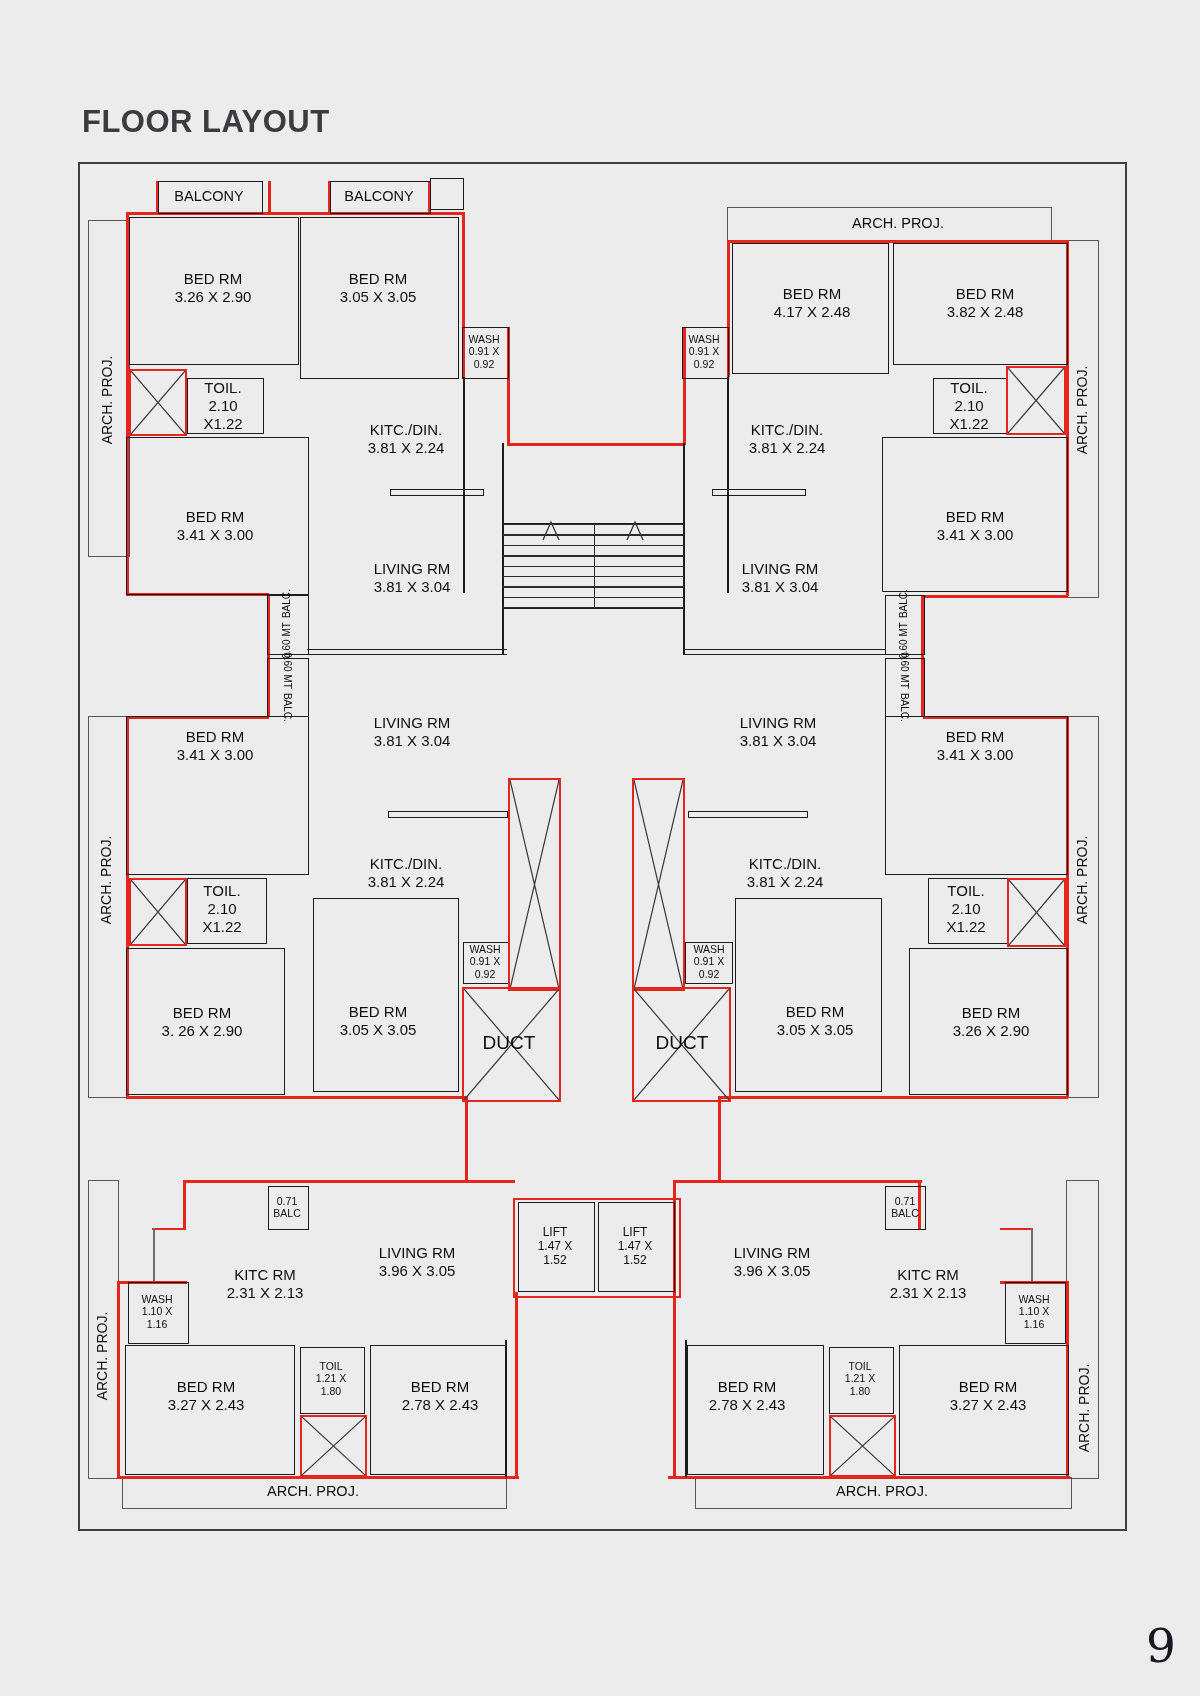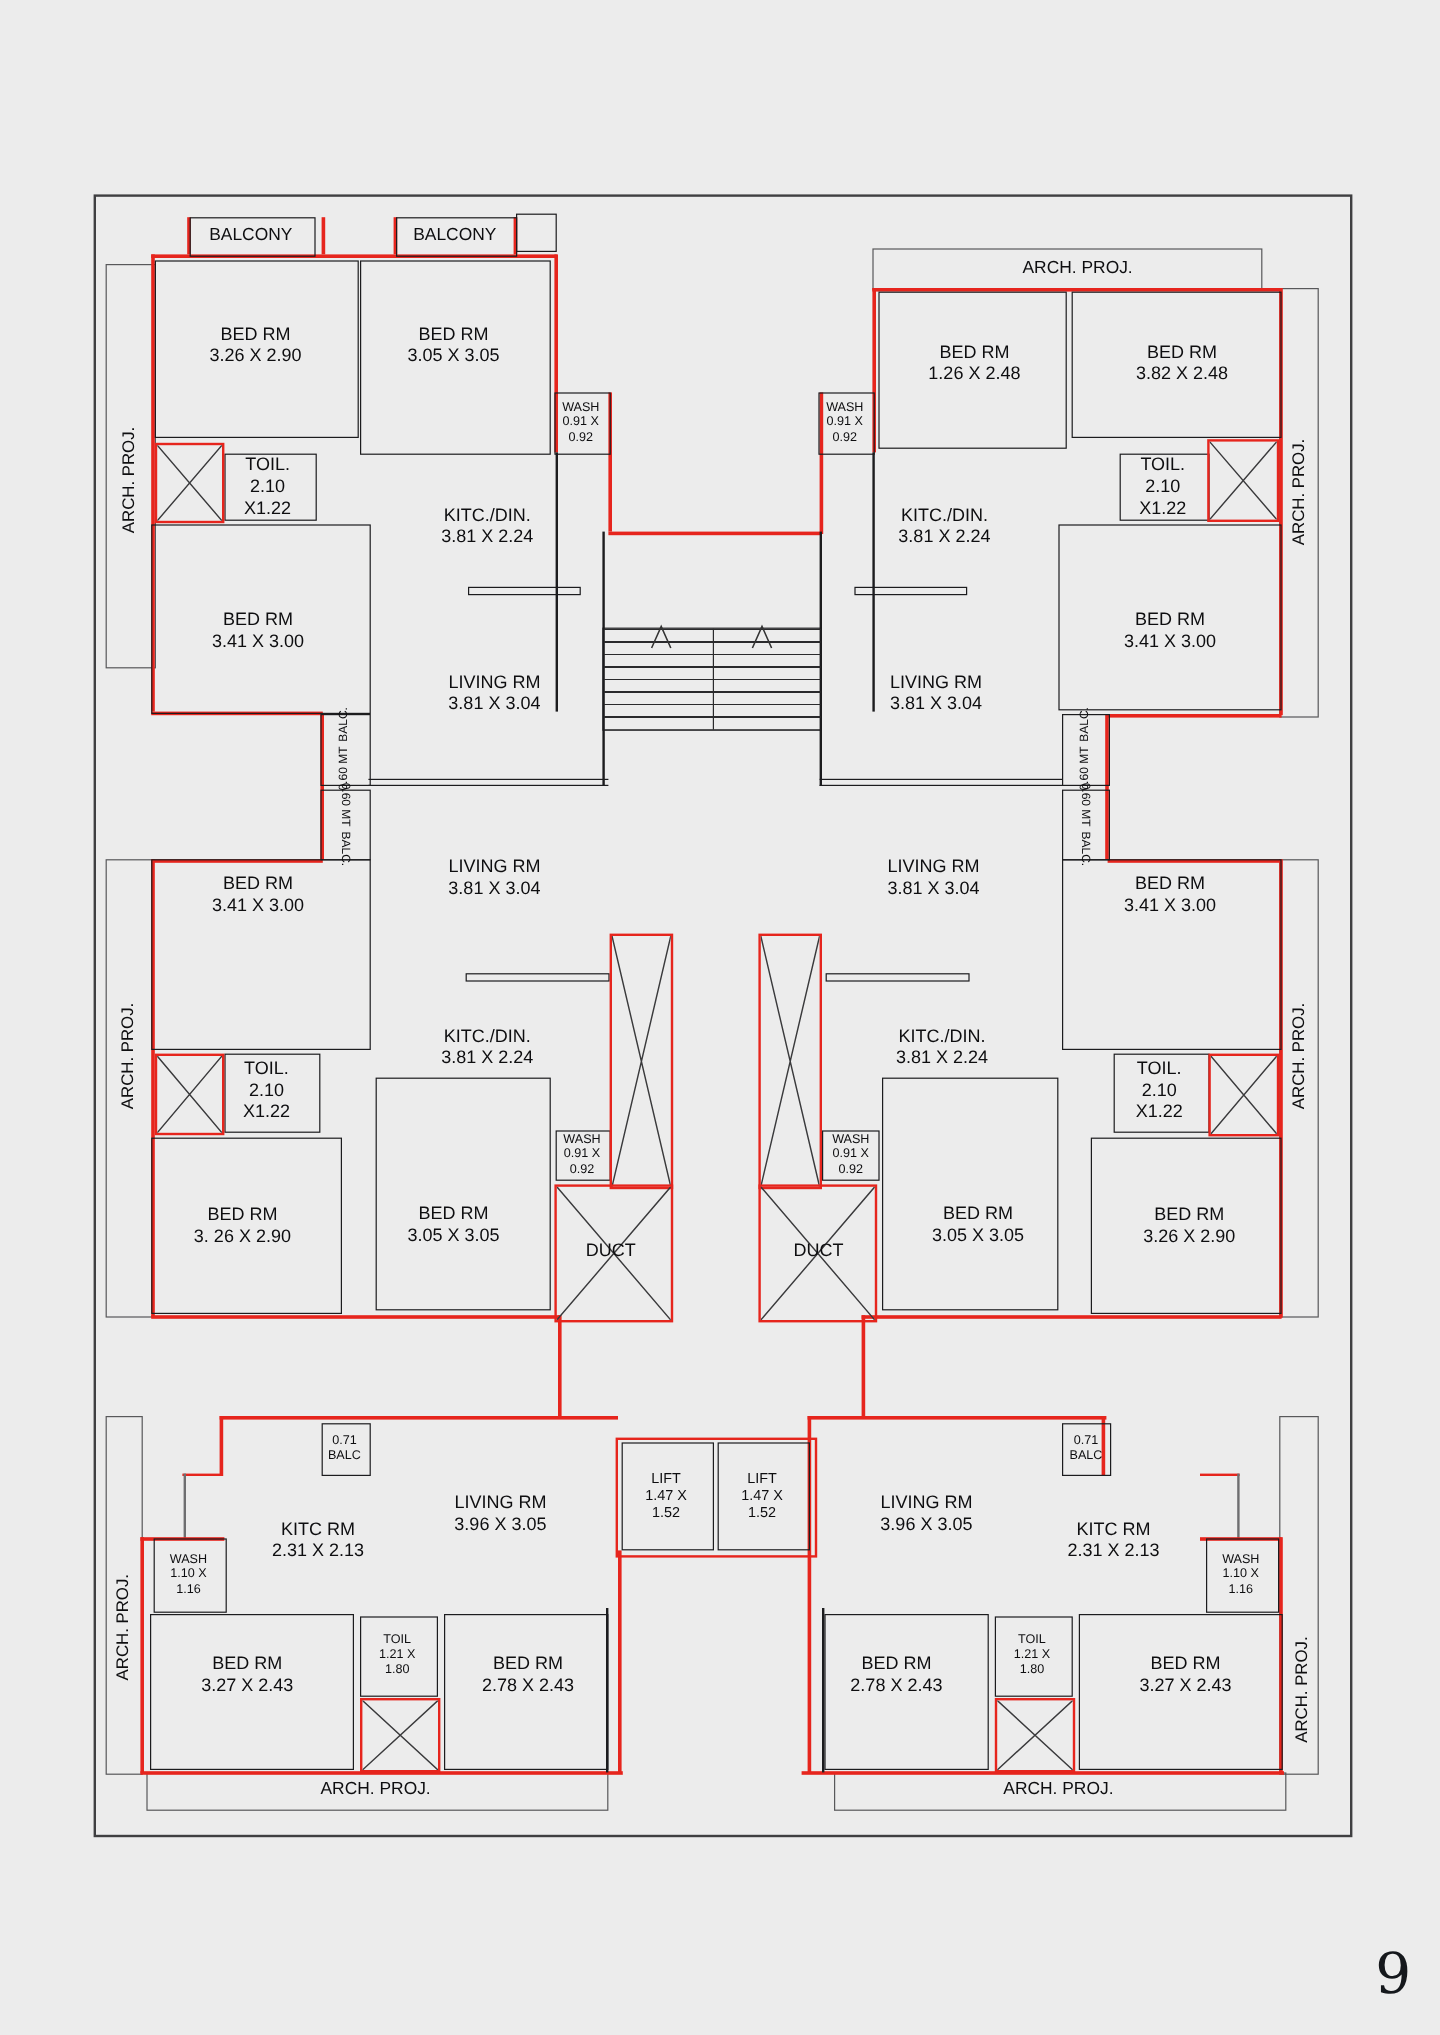--- a/index.html
+++ b/index.html
@@ -15,37 +15,38 @@
   .r{position:absolute;background:var(--accent_red);}
   .g{position:absolute;background:#6e6e70;}
   .box{position:absolute;border:1.5px solid var(--wall);}
   .rbox{position:absolute;border:2px solid var(--accent_red);}
   .gbox{position:absolute;border:1.5px solid #58585a;}
   .dw{position:absolute;height:4px;border-top:1.5px solid var(--wall);border-bottom:1.5px solid var(--wall);}
   .counter{position:absolute;border:1.5px solid var(--wall);height:5px;}
   .lbl{position:absolute;transform:translate(-50%,-50%);text-align:center;font-size:15px;line-height:1.2;color:#0e0e10;white-space:nowrap;}
   .lbl.s{font-size:10.5px;line-height:1.18;}
   .lbl.m{font-size:12px;line-height:1.18;}
-  .lbl.duct{font-size:15px;}
+  .lbl.duct{font-size:19px;}
   .lbl.balcony{font-size:14.5px;}
   .vlbl{position:absolute;transform:translate(-50%,-50%) rotate(-90deg);text-align:center;font-size:14px;color:#0e0e10;white-space:nowrap;}
   .vlbl.s{font-size:10px;line-height:1.15;}
   .vlbl.flip{transform:translate(-50%,-50%) rotate(90deg);}
   .vlbl.s div{display:inline-block;margin:0 2px;}
   .xwrap{position:absolute;}
   .xwrap svg{position:absolute;left:0;top:0;width:100%;height:100%;display:block;}
   #stairs{position:absolute;left:502px;top:523px;width:181px;height:84px;border:1.5px solid var(--wall);
     background:repeating-linear-gradient(to bottom,#2a2a2c 0 1.4px,transparent 1.4px 10.4px);}
   #stairs .mid{position:absolute;left:50%;top:0;width:1.4px;height:100%;background:#2a2a2c;}
   .arrow{position:absolute;}
 </style>
 </head>
 <body>
 
 <div id="page">
+  <div id="title">FLOOR LAYOUT</div>
   <div class="frame"></div>
 
   <div class="gbox" style="left:88px;top:220px;width:40px;height:335px"></div>
   <div class="gbox" style="left:88px;top:716px;width:38px;height:380px"></div>
   <div class="gbox" style="left:88px;top:1180px;width:29px;height:297px"></div>
   <div class="gbox" style="left:1066px;top:240px;width:31px;height:356px"></div>
   <div class="gbox" style="left:1066px;top:716px;width:31px;height:380px"></div>
   <div class="gbox" style="left:1066px;top:1180px;width:31px;height:297px"></div>
   <div class="gbox" style="left:727px;top:207px;width:323px;height:33px"></div>
   <div class="gbox" style="left:122px;top:1477px;width:383px;height:30px"></div>
@@ -243,21 +244,21 @@
   <div class="lbl" style="left:412px;top:578px">
       <div>LIVING RM</div>
       <div>3.81 X 3.04</div>
     </div>
 
   <div class="lbl" style="left:898px;top:224px;font-size:14.5px">
       <div>ARCH. PROJ.</div>
     </div>
   <div class="lbl" style="left:812px;top:303px">
       <div>BED RM</div>
-      <div>1.26 X 2.48</div>
+      <div>4.17 X 2.48</div>
     </div>
   <div class="lbl" style="left:985px;top:303px">
       <div>BED RM</div>
       <div>3.82 X 2.48</div>
     </div>
   <div class="lbl s" style="left:704px;top:352px">
       <div>WASH</div>
       <div>0.91 X</div>
       <div>0.92</div>
     </div>

